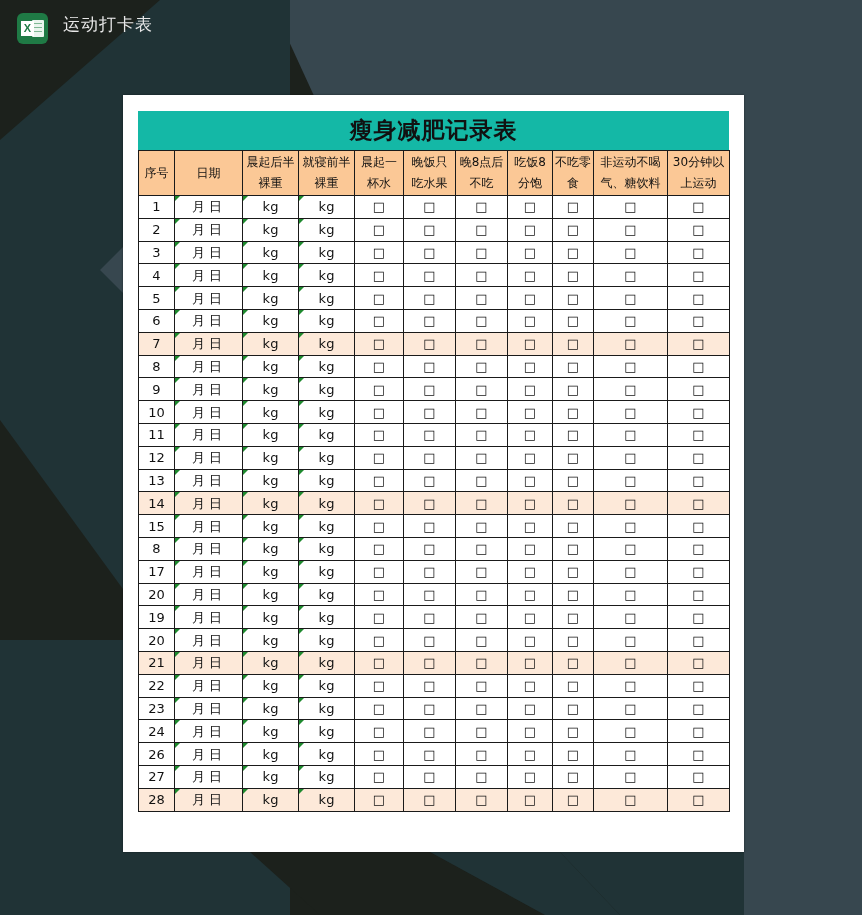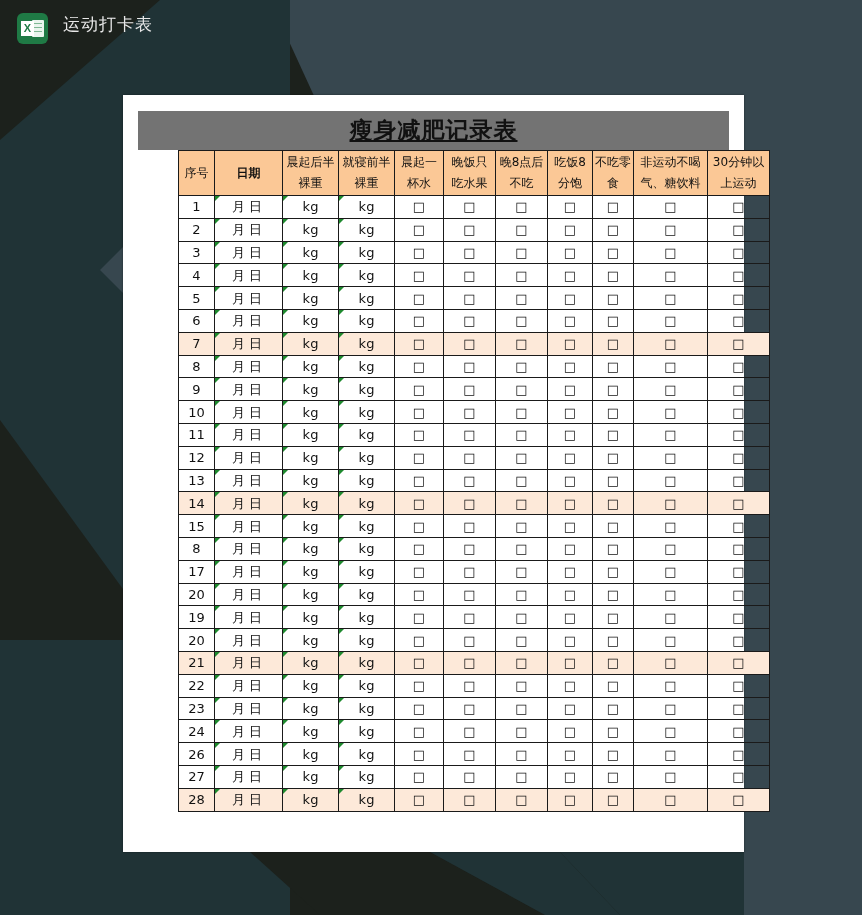--- a/index.html
+++ b/index.html
@@ -23,26 +23,26 @@
   .app-title {
     position:absolute; left:63px; top:13px; font-size:17px; color:#e8e8e8;
     font-family:"DejaVu Sans",sans-serif; letter-spacing:1px;
   }
   .paper {
     position:absolute; left:123px; top:95px; width:621px; height:757px;
     background:#ffffff; box-shadow:0 0 2px rgba(0,0,0,.4);
   }
   .sheet-title {
     position:absolute; left:138px; top:111px; width:591px; height:39px;
-    background:#737373; color:#111; text-align:center;
-    font:bold 23px "DejaVu Sans",sans-serif; line-height:39px; letter-spacing:1px;text-decoration:underline;
+    background:#14b8a6; color:#111; text-align:center;
+    font:bold 23px "DejaVu Sans",sans-serif; line-height:39px; letter-spacing:1px;
   }
   table.grid {
     position:absolute; left:138px; top:150px; border-collapse:collapse;
-    table-layout:fixed; width:591px;margin-left:40px;
+    table-layout:fixed; width:591px;
   }
   table.grid th, table.grid td {
     border:1px solid #1a1a1a; padding:0; text-align:center; overflow:hidden;
     font-family:"DejaVu Sans",sans-serif; color:#111; white-space:nowrap;
   }
   table.grid th {
     background:#fbc896; height:44px; font-weight:normal; font-size:12px; line-height:21px;
   }
   table.grid td { height:21.8px; font-size:13px; line-height:21px; position:relative; }
   table.grid tr.hl td { background:#fde9d9; }
@@ -98,21 +98,21 @@
     <col style="width:41px">
       <col style="width:74px">
       <col style="width:62px">
   </colgroup>
   <thead>
     <tr id="hdr">
         <th>
           <div style="line-height: 42px;">序号</div>
         </th>
         <th>
-          <div style="line-height: 42px; font-weight: bold;">日期</div>
+          <div style="line-height: 42px;">日期</div>
         </th>
         <th>
           <div>晨起后半</div>
           <div>裸重</div>
         </th>
         <th>
           <div>就寝前半</div>
           <div>裸重</div>
         </th>
         <th>

